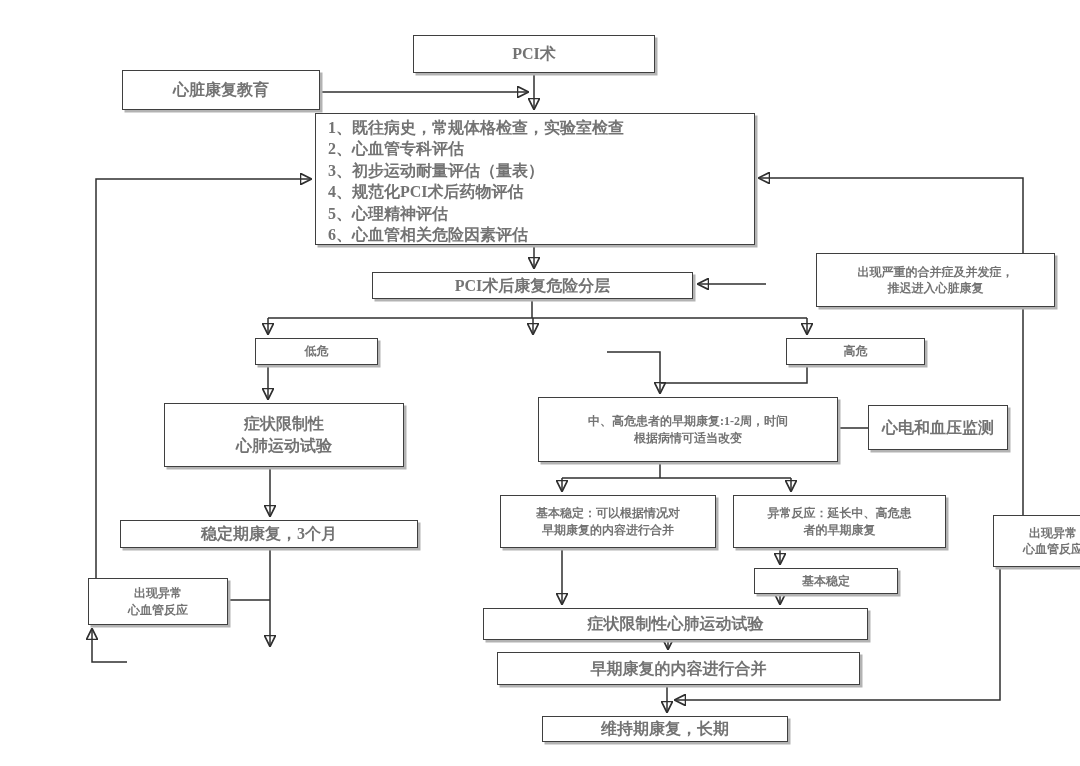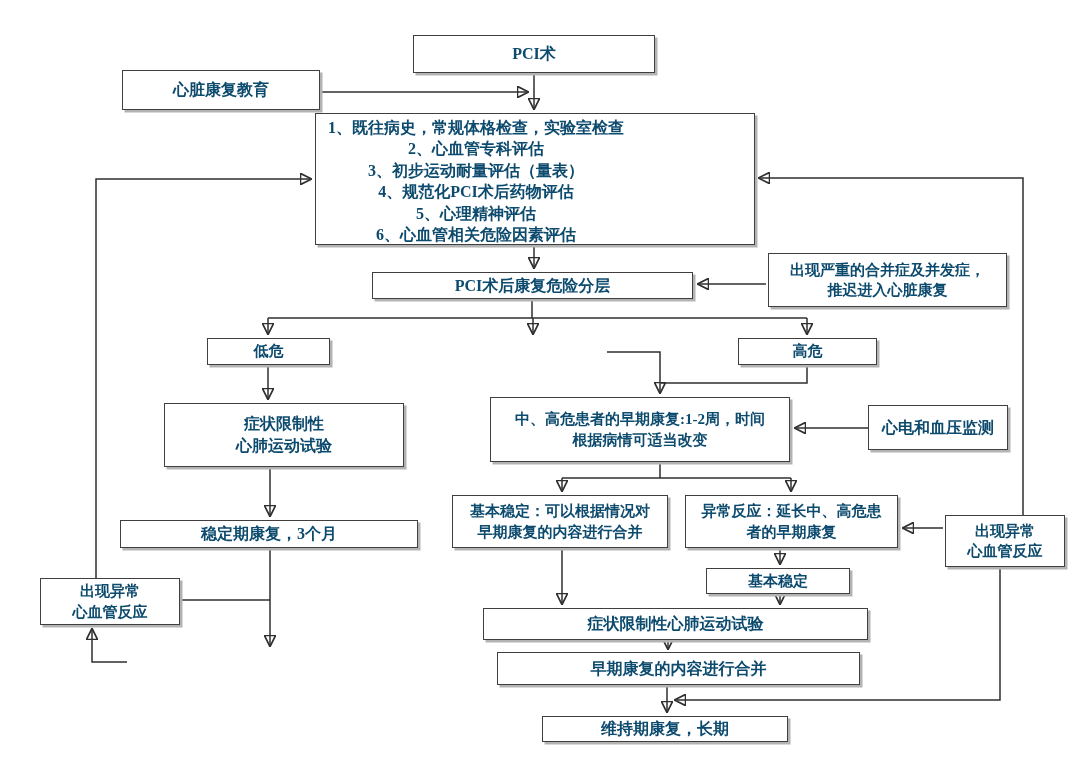--- a/index.html
+++ b/index.html
@@ -13,28 +13,28 @@
   #edges{position:absolute;left:0;top:0;width:1080px;height:766px;}
   #edges path{fill:none;stroke:#2f2f2f;stroke-width:1.5;}
   .node{
     position:absolute;
     box-sizing:border-box;
     background:#ffffff;
     border:1.6px solid #3f3f3f;
     box-shadow:2.5px 2.5px 0 #b3b3b3;
     display:flex;align-items:center;justify-content:center;
     text-align:center;
-    font-weight:bold;color:#0c4a6e;
+    font-weight:bold;color:#737373;
     font-size:16px;line-height:1.35;
     white-space:pre-line;
   }
-  .node.small{font-size:15px;}
+  .node.small{font-size:12px;margin-left:48px;}
   .node.list{
     justify-content:flex-start;align-items:flex-start;
-    text-align:center;padding:3px 10px 0 12px;line-height:21.4px;
+    text-align:left;padding:3px 10px 0 12px;line-height:21.4px;
   }
 </style>
 </head>
 <body>
 
 <div id="canvas">
 
   <svg id="edges" viewBox="0 0 1080 766" xmlns="http://www.w3.org/2000/svg">
     <defs>
       <marker id="arr" viewBox="0 0 10 10" refX="8.5" refY="5" markerWidth="7.5" markerHeight="7.5" orient="auto">

